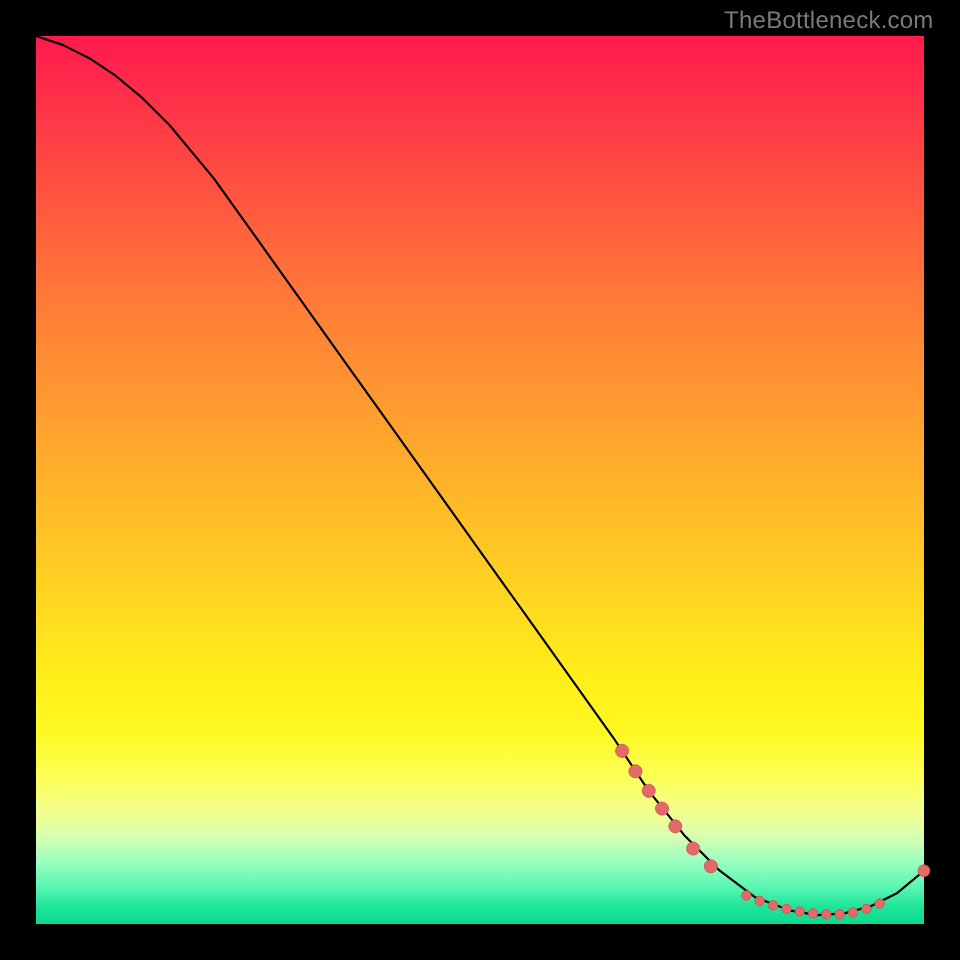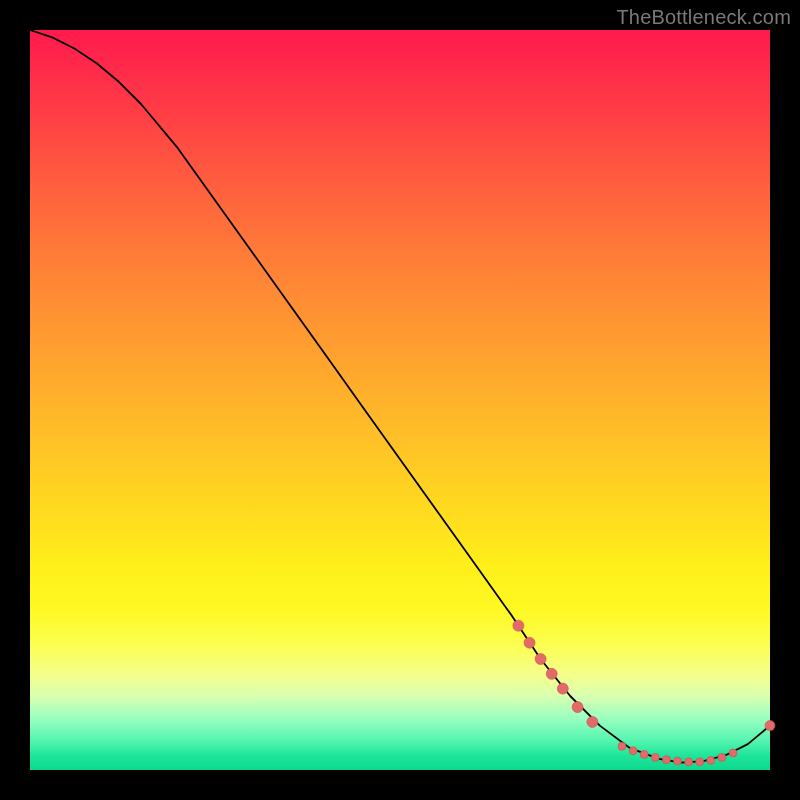--- a/index.html
+++ b/index.html
@@ -36,21 +36,21 @@
       #d9ffb0 90%,
       #9affc0 93%,
       #55f5b0 96%,
       #1fe59a 98%,
       #0cd98d 100%
     );
   }
   .watermark {
     position: absolute;
     top: 6px;
-    right: 9px;
+    right: 22px;
     color: #7a7a7a;
     font-size: 20px;
     font-weight: 500;
     letter-spacing: 0.2px;
     user-select: none;
   }
   svg {
     position: absolute;
     left: 0; top: 0;
     width: 740px; height: 740px;

